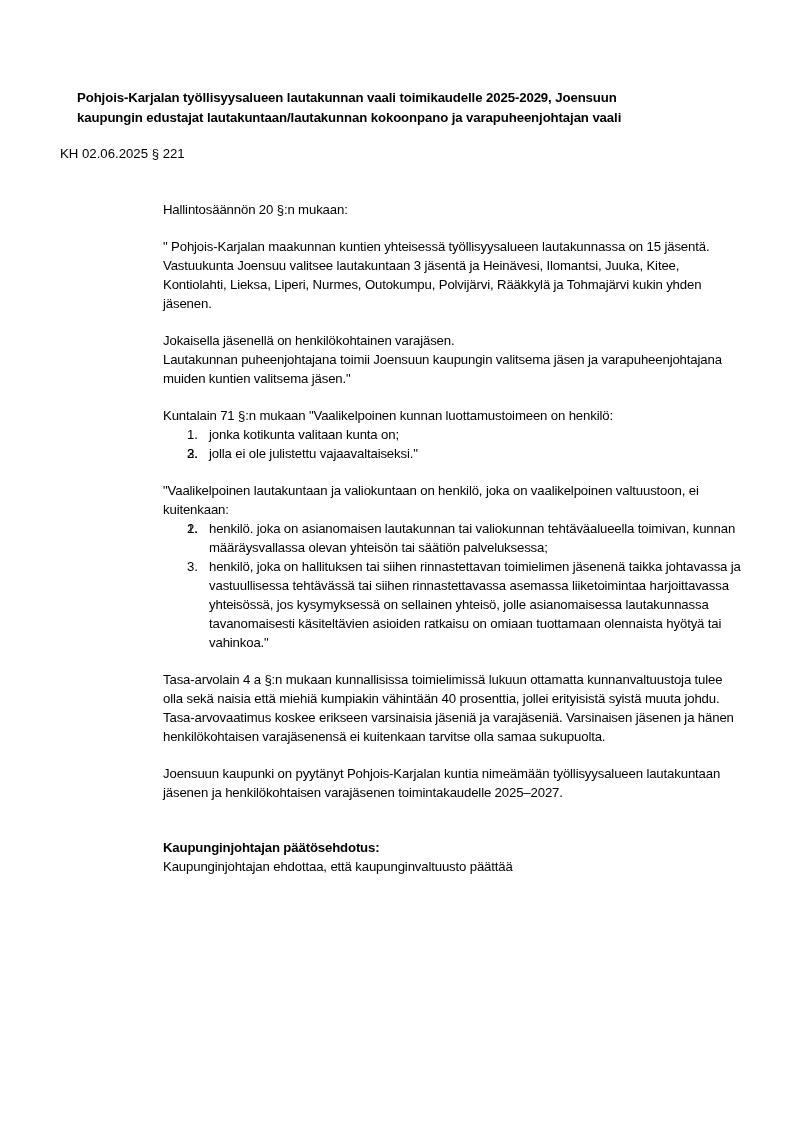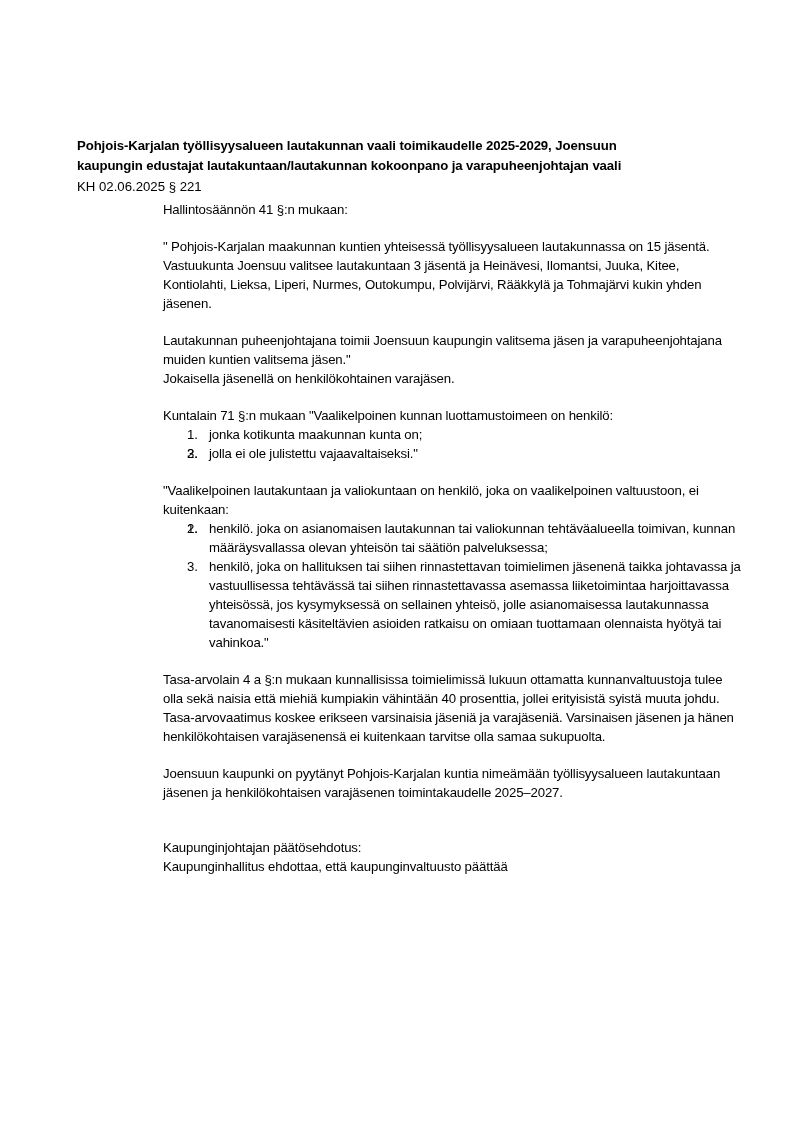--- a/index.html
+++ b/index.html
@@ -1,61 +1,61 @@
 <!DOCTYPE html>
 <html><head>
 <meta charset="utf-8">
 <style>
   html, body { margin: 0; padding: 0; background: #ffffff; }
   body { width: 794px; height: 1122px; position: relative; overflow: hidden;
          font-family: "Liberation Sans", sans-serif; color: #000; }
   .title { position: absolute; left: 77px; top: 88px; width: 660px;
-           font-size: 13.2px; font-weight: bold; line-height: 20px; letter-spacing: -0.1px; margin-top: 48px; }
-  .meeting { position: absolute; left: 77px; top: 145px; font-size: 13.2px; line-height: 18px; margin-top: 33px; }
+           font-size: 13.2px; font-weight: bold; line-height: 20px; letter-spacing: -0.1px; }
+  .meeting { position: absolute; left: 60px; top: 145px; font-size: 13.2px; line-height: 18px; }
   .body { position: absolute; left: 163px; top: 200px; width: 580px;
           font-size: 13.2px; line-height: 19px; letter-spacing: -0.15px; }
   .body p { margin: 0; }
   .gap { height: 18px; }
   ol.numlist { margin: 0; padding: 0; list-style: none; }
   ol.numlist li { position: relative; padding-left: 46px; }
   ol.numlist li .num { position: absolute; left: 24px; top: 0; }
-  .bold { font-weight: normal; }
+  .bold { font-weight: bold; }
 </style>
 </head>
 <body>
 
 <div class="title">
   <div>Pohjois-Karjalan työllisyysalueen  lautakunnan vaali toimikaudelle 2025-2029, Joensuun</div>
   <div>kaupungin edustajat lautakuntaan/lautakunnan  kokoonpano ja varapuheenjohtajan vaali</div>
 </div>
 
 <div class="meeting">KH 02.06.2025 § 221</div>
 
 <div class="body">
-  <p>Hallintosäännön 41 §:n mukaan:</p>
+  <p>Hallintosäännön 20 §:n mukaan:</p>
   <div class="gap"></div>
   <p>" Pohjois-Karjalan maakunnan kuntien yhteisessä työllisyysalueen lautakunnassa on 15 jäsentä. Vastuukunta Joensuu valitsee lautakuntaan 3 jäsentä ja Heinävesi, Ilomantsi, Juuka, Kitee, Kontiolahti, Lieksa, Liperi, Nurmes, Outokumpu, Polvijärvi, Rääkkylä ja Tohmajärvi kukin yhden jäsenen.</p>
   <div class="gap"></div>
+  <p>Jokaisella jäsenellä on henkilökohtainen  varajäsen.</p>
   <p>Lautakunnan puheenjohtajana toimii Joensuun kaupungin valitsema jäsen ja varapuheenjohtajana  muiden kuntien valitsema jäsen."</p>
-  <p>Jokaisella jäsenellä on henkilökohtainen  varajäsen.</p>
   <div class="gap"></div>
   <p>Kuntalain 71 §:n mukaan "Vaalikelpoinen  kunnan luottamustoimeen on henkilö:</p>
   <ol class="numlist">
-    <li><span class="num">1.</span><span>jonka kotikunta maakunnan kunta on;</span></li>
+    <li><span class="num">1.</span><span>jonka kotikunta valitaan kunta on;</span></li>
     <li><span class="num">2.</span></li>
     <li><span class="num">3.</span><span>jolla ei ole julistettu vajaavaltaiseksi."</span></li>
   </ol>
   <div class="gap"></div>
   <p>"Vaalikelpoinen lautakuntaan ja valiokuntaan on henkilö, joka on vaalikelpoinen valtuustoon, ei kuitenkaan:</p>
   <ol class="numlist">
     <li><span class="num">1.</span></li>
     <li><span class="num">2.</span><span>henkilö. joka on asianomaisen lautakunnan tai valiokunnan tehtäväalueella toimivan, kunnan määräysvallassa olevan yhteisön tai säätiön palveluksessa;</span></li>
     <li><span class="num">3.</span><span>henkilö, joka on hallituksen tai siihen rinnastettavan toimielimen jäsenenä taikka johtavassa ja vastuullisessa tehtävässä tai siihen rinnastettavassa asemassa liiketoimintaa harjoittavassa yhteisössä, jos kysymyksessä on sellainen yhteisö, jolle asianomaisessa lautakunnassa tavanomaisesti käsiteltävien asioiden ratkaisu on omiaan tuottamaan olennaista hyötyä tai vahinkoa."</span></li>
   </ol>
   <div class="gap"></div>
   <p>Tasa-arvolain 4 a §:n mukaan kunnallisissa toimielimissä lukuun ottamatta kunnanvaltuustoja tulee olla sekä naisia että miehiä kumpiakin vähintään 40 prosenttia, jollei erityisistä syistä muuta johdu. Tasa-arvovaatimus koskee erikseen varsinaisia jäseniä ja varajäseniä. Varsinaisen jäsenen ja hänen henkilökohtaisen varajäsenensä ei kuitenkaan tarvitse olla samaa sukupuolta.</p>
   <div class="gap"></div>
   <p>Joensuun kaupunki on pyytänyt Pohjois-Karjalan kuntia nimeämään työllisyysalueen lautakuntaan jäsenen ja henkilökohtaisen varajäsenen toimintakaudelle 2025–2027.</p>
   <div class="gap"></div>
   <div class="gap"></div>
   <p class="bold">Kaupunginjohtajan päätösehdotus:</p>
-  <p>Kaupunginhallitus ehdottaa, että kaupunginvaltuusto päättää</p>
+  <p>Kaupunginjohtajan ehdottaa, että kaupunginvaltuusto päättää</p>
 </div>
 
 </body></html>

